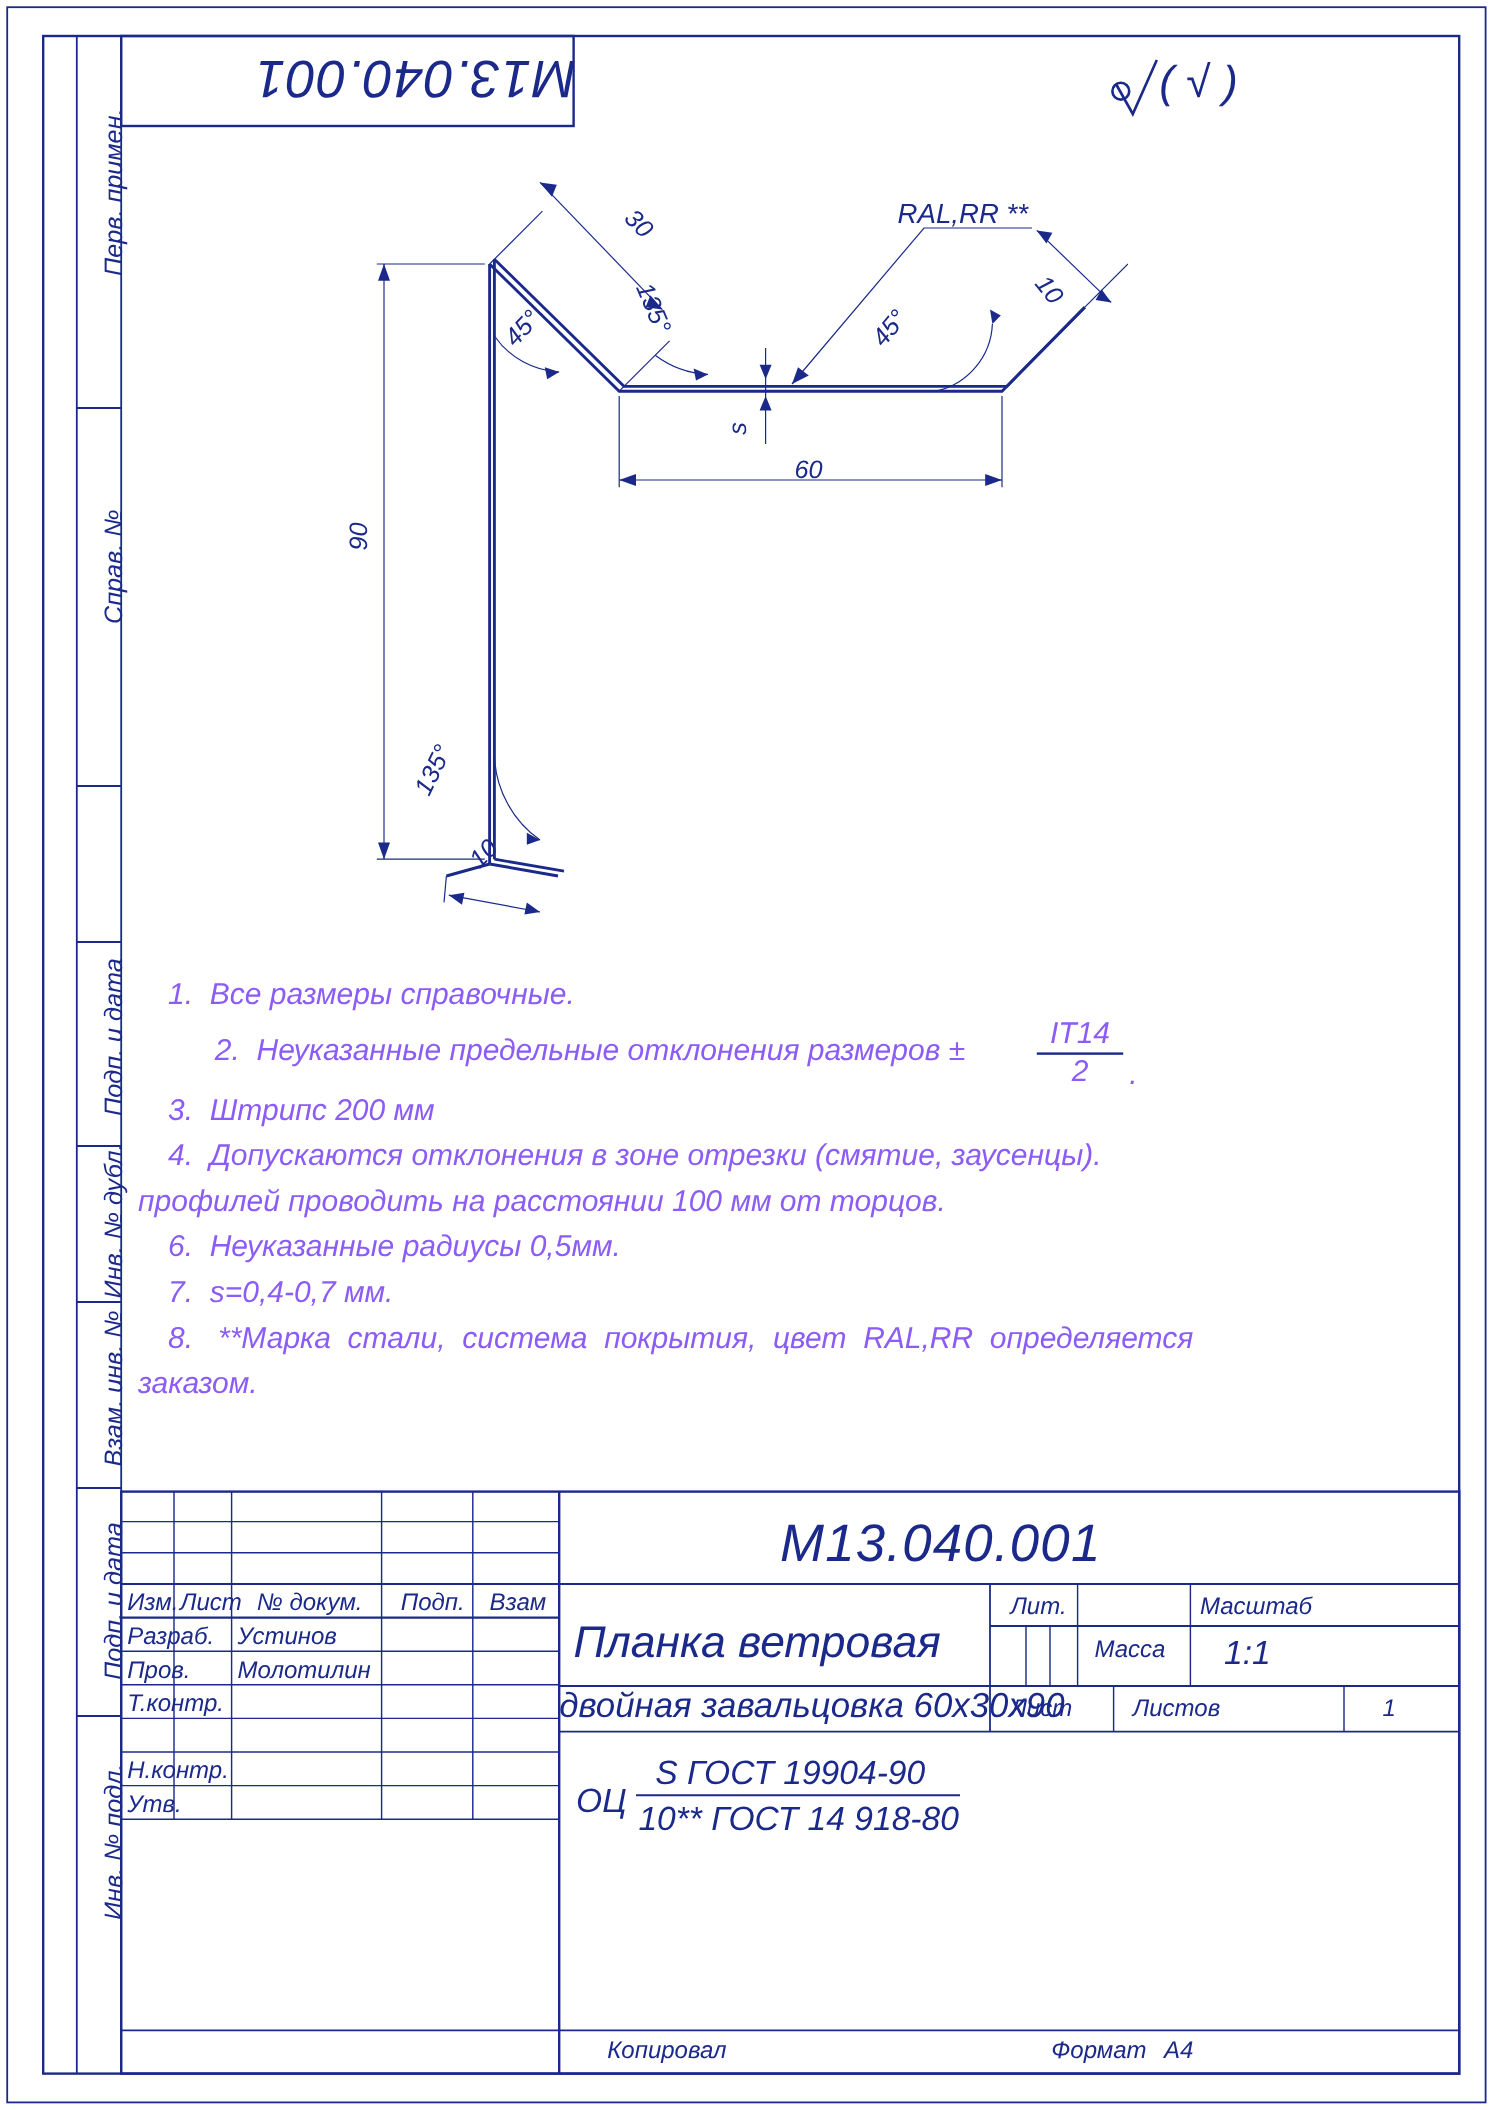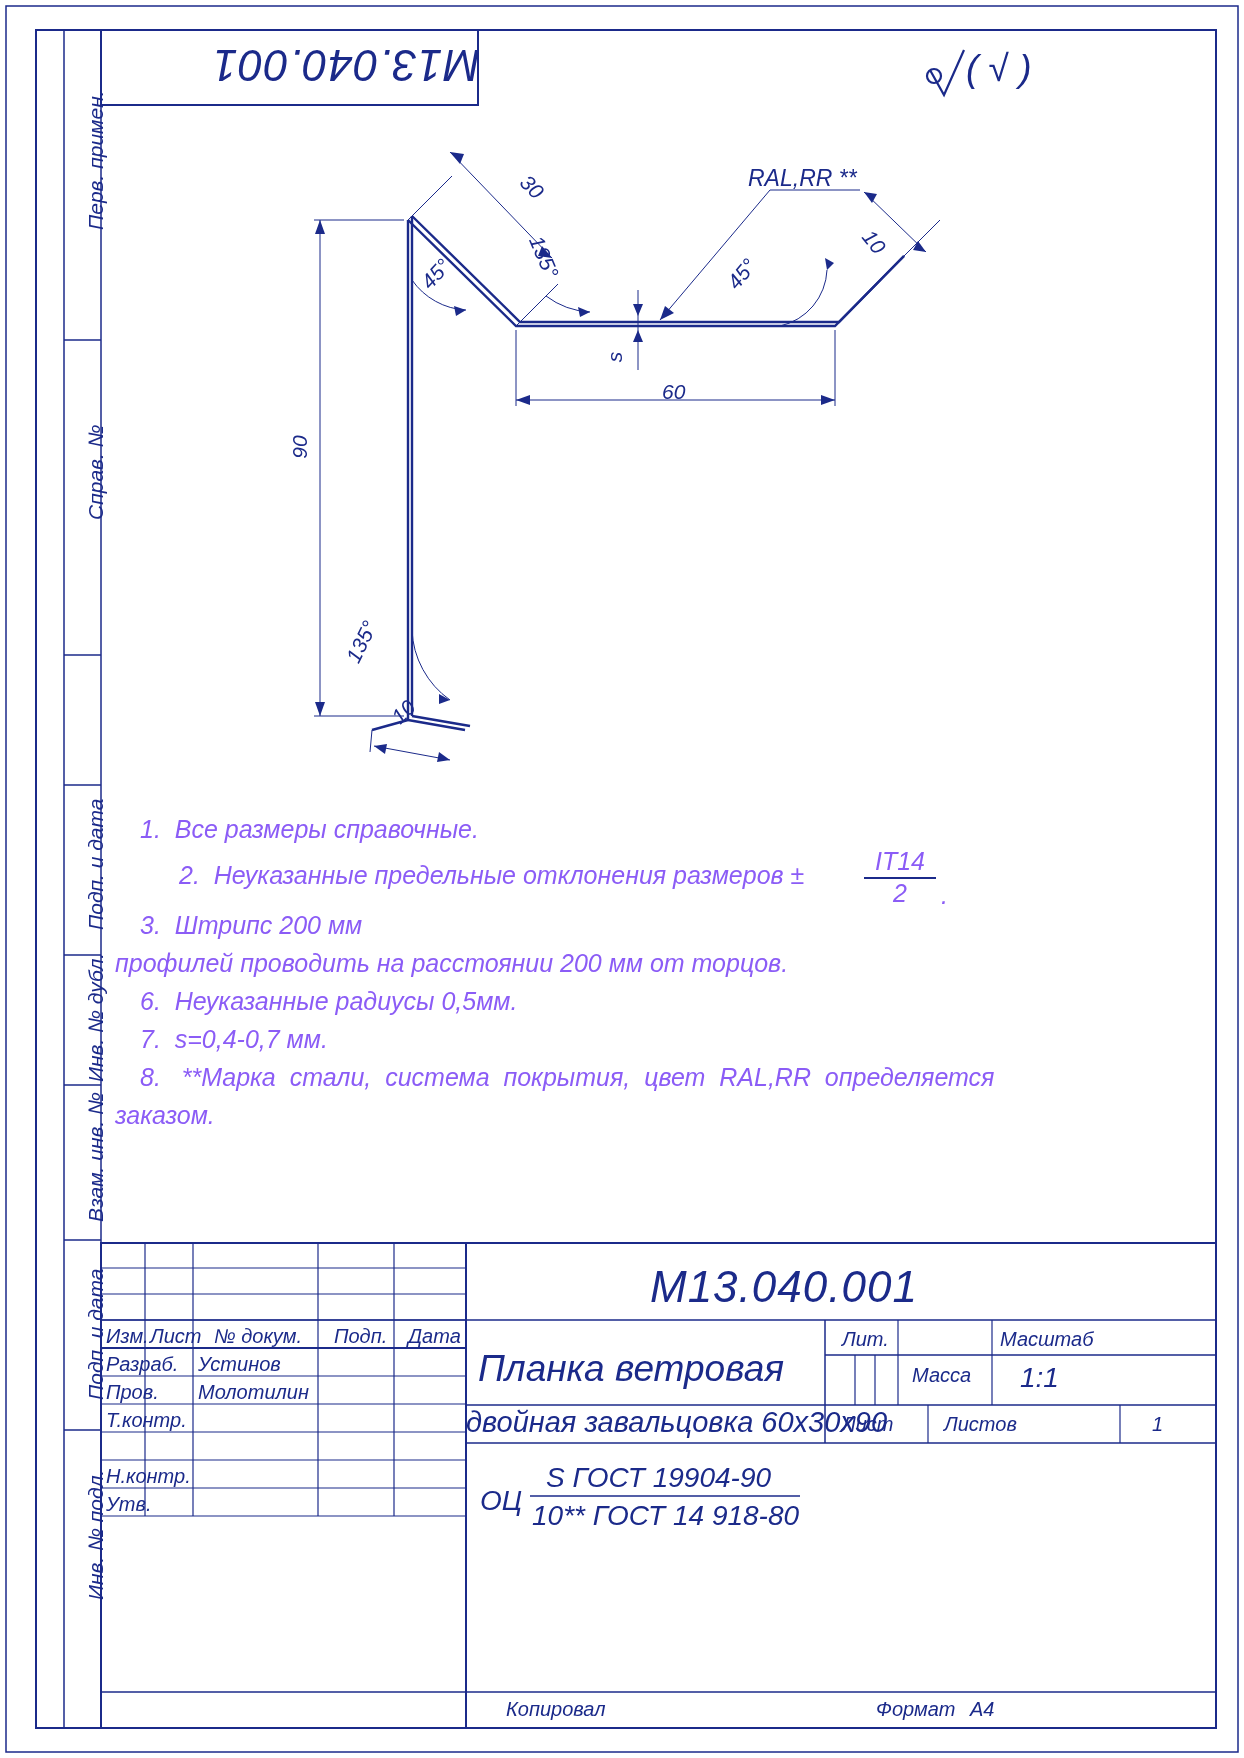--- a/index.html
+++ b/index.html
@@ -202,21 +202,22 @@
     <div style="position:relative;height:58px;margin-left:39px;">
       <div class="notes" style="position:absolute;left:0;top:8px;">2.  Неуказанные предельные отклонения размеров ±</div>
       <div style="position:absolute;left:685px;top:0;text-align:center;">
         <div class="notes" style="line-height:1.1;">IT14</div>
         <div style="border-top:2px solid #1b2a8a;width:72px;margin:1px auto;"></div>
         <div class="notes" style="line-height:1.1;">2</div>
       </div>
       <div class="notes" style="position:absolute;left:762px;top:28px;">.</div>
     </div>
     <div class="notes">3.  Штрипс 200 мм</div>
-    <div class="notes" style="margin-left:-25px;">профилей проводить на расстоянии 200 мм от торцов.</div>
+    <div class="notes">4.  Допускаются отклонения в зоне отрезки (смятие, заусенцы).</div>
+    <div class="notes" style="margin-left:-25px;">профилей проводить на расстоянии 100 мм от торцов.</div>
     <div class="notes">6.  Неуказанные радиусы 0,5мм.</div>
     <div class="notes">7.  s=0,4-0,7 мм.</div>
     <div class="notes">8.   **Марка  стали,  система  покрытия,  цвет  RAL,RR  определяется</div>
     <div class="notes" style="margin-left:-25px;">заказом.</div>
   </div>
 
   <div class="abs" style="left:84px;top:230px;">
     <div class="txt" style="font-size:21px;transform:rotate(-90deg);transform-origin:0 0;white-space:nowrap;">Перв. примен.</div>
   </div>
   <div class="abs" style="left:84px;top:520px;">
@@ -237,21 +238,21 @@
   <div class="abs" style="left:84px;top:1600px;">
     <div class="txt" style="font-size:21px;transform:rotate(-90deg);transform-origin:0 0;white-space:nowrap;">Инв. № подл.</div>
   </div>
 
   <div class="abs big1" style="left:650px;top:1262px;">M13.040.001</div>
 
   <div class="abs cellt" style="left:106px;top:1325px;font-style:italic;">Изм.</div>
   <div class="abs cellt" style="left:150px;top:1325px;">Лист</div>
   <div class="abs cellt" style="left:214px;top:1325px;">№ докум.</div>
   <div class="abs cellt" style="left:334px;top:1325px;">Подп.</div>
-  <div class="abs cellt" style="left:408px;top:1325px;">Дата</div>
+  <div class="abs cellt" style="left:408px;top:1325px;">Взам</div>
 
   <div class="abs cellt" style="left:106px;top:1353px;">Разраб.</div>
   <div class="abs cellt" style="left:198px;top:1353px;">Устинов</div>
   <div class="abs cellt" style="left:106px;top:1381px;">Пров.</div>
   <div class="abs cellt" style="left:198px;top:1381px;">Молотилин</div>
   <div class="abs cellt" style="left:106px;top:1409px;">Т.контр.</div>
   <div class="abs cellt" style="left:198px;top:1409px;"></div>
   <div class="abs cellt" style="left:106px;top:1437px;"></div>
   <div class="abs cellt" style="left:106px;top:1465px;">Н.контр.</div>
   <div class="abs cellt" style="left:198px;top:1465px;"></div>

